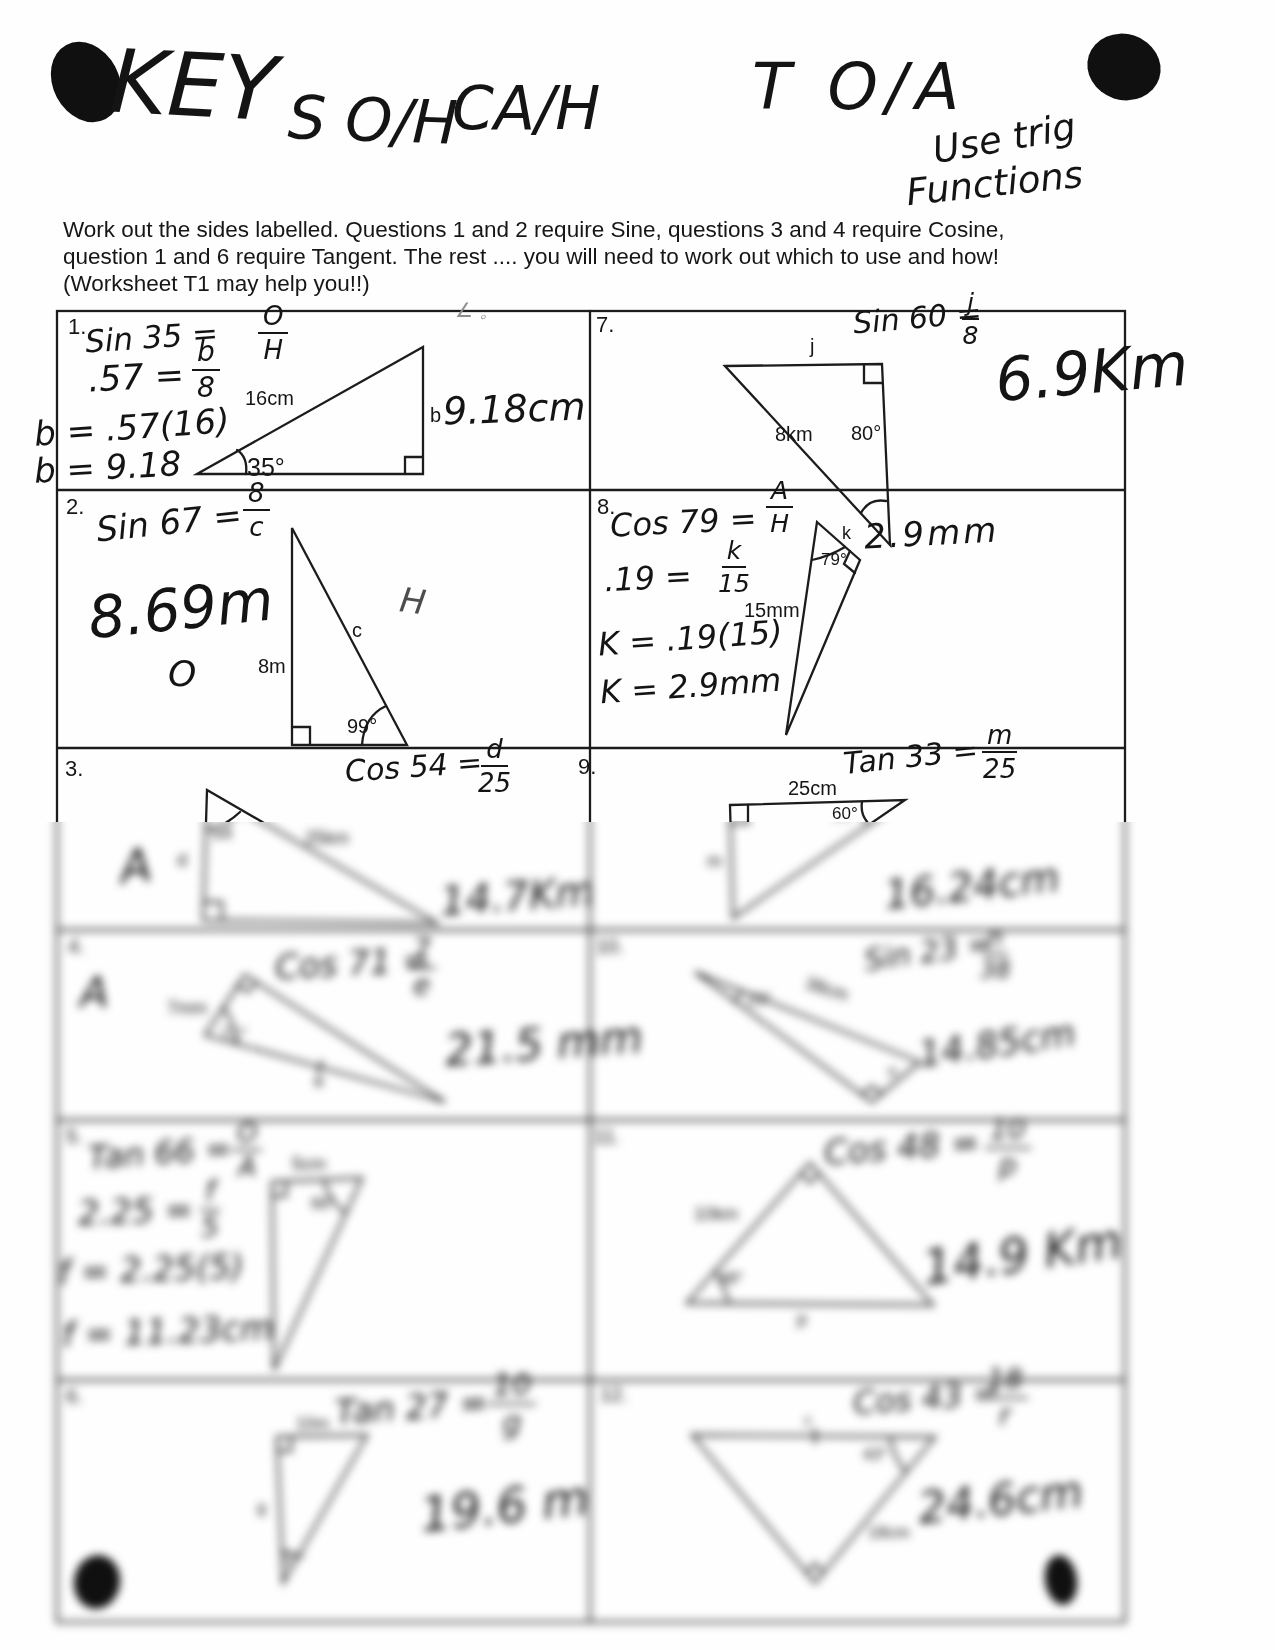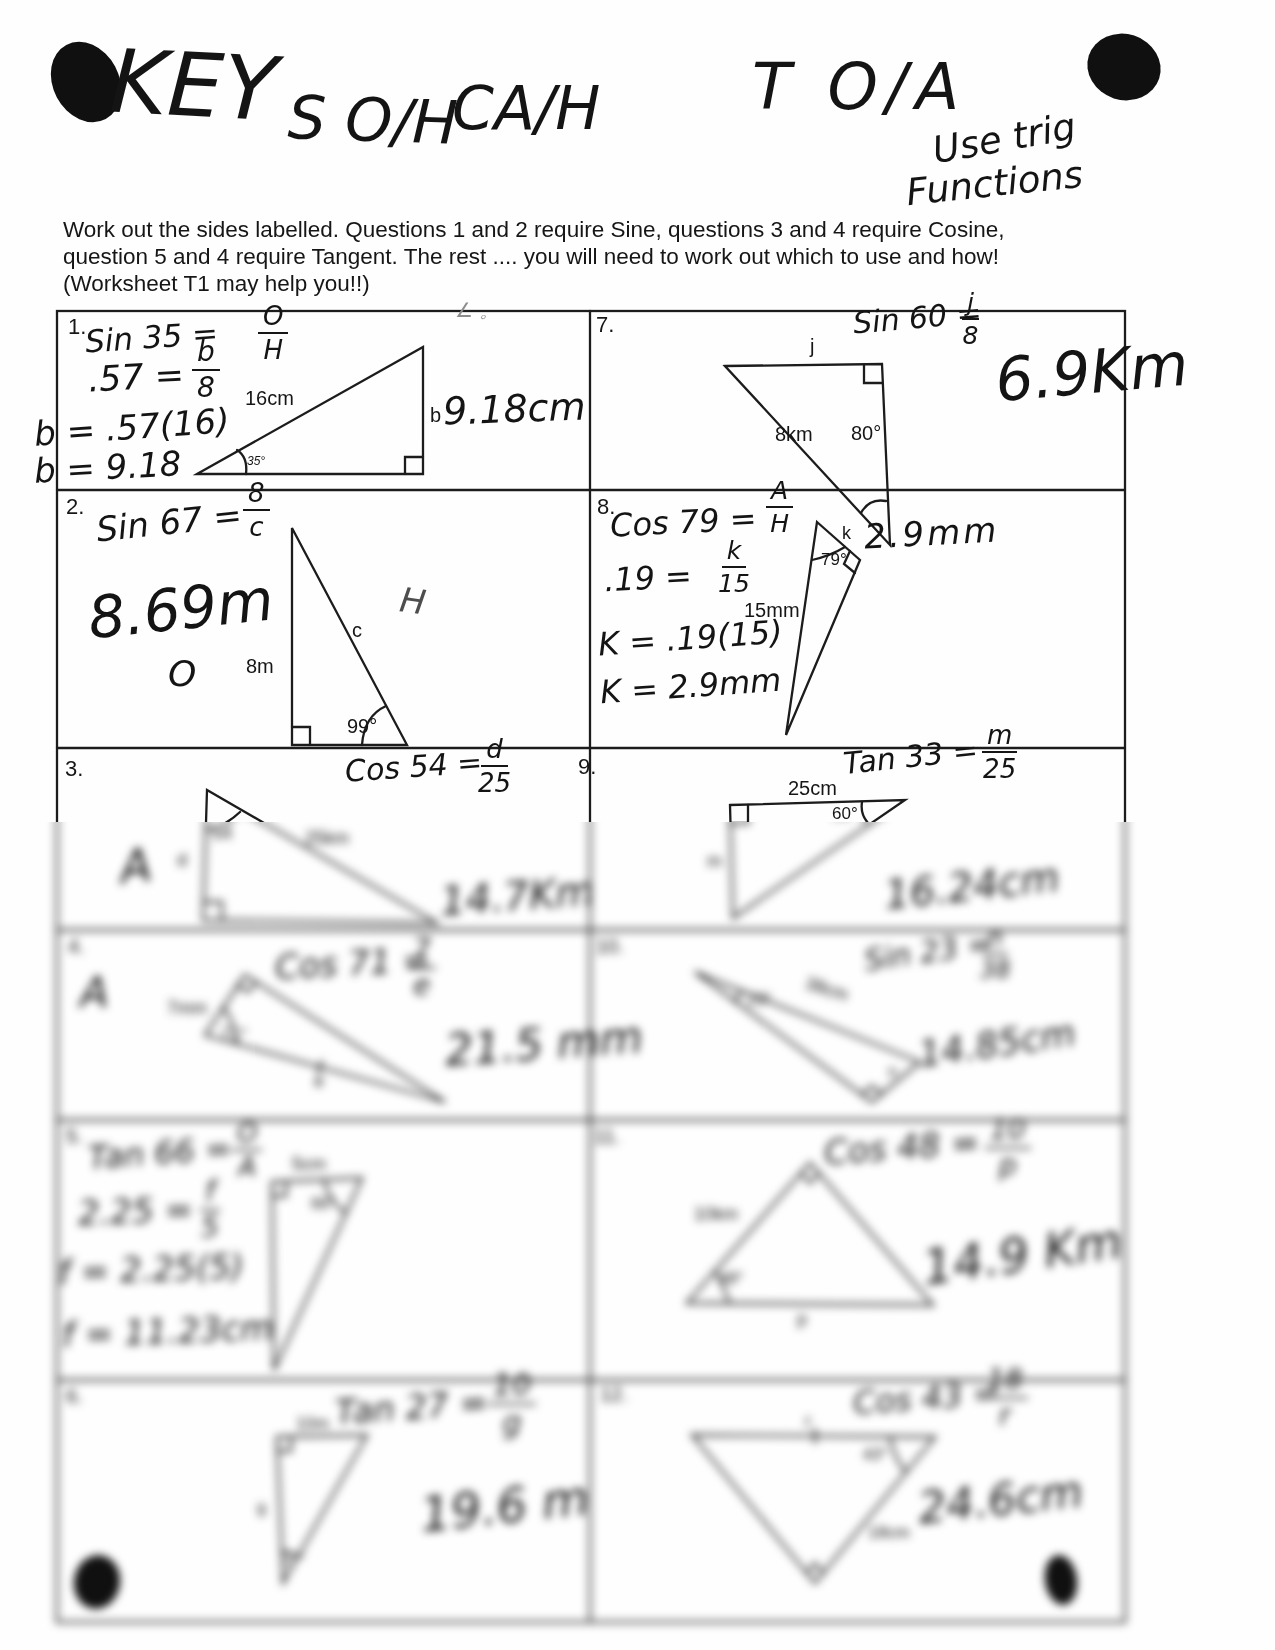--- a/index.html
+++ b/index.html
@@ -95,39 +95,39 @@
   </svg>
 
   <span class="hw" style="left:110px;top:42px;font-size:88px;transform:rotate(3deg);">KEY</span>
   <span class="hw" style="left:288px;top:90px;font-size:60px;transform:rotate(2deg);">S O/H</span>
   <span class="hw" style="left:752px;top:55px;font-size:64px;letter-spacing:8px;">T O/A</span>
   <span class="hw" style="left:452px;top:78px;font-size:60px;">CA/H</span>
   <span class="hw" style="left:932px;top:120px;font-size:37px;transform:rotate(-10deg);">Use trig</span>
   <span class="hw" style="left:906px;top:165px;font-size:37px;transform:rotate(-6deg);">Functions</span>
 
   <span class="p" style="left:63px;top:219px;font-size:22.5px;">Work out the sides labelled.  Questions 1 and 2 require Sine, questions 3 and 4 require Cosine,</span>
-  <span class="p" style="left:63px;top:246px;font-size:22.5px;">question 5 and 4 require Tangent.  The rest .... you will need to work out which to use and how!</span>
+  <span class="p" style="left:63px;top:246px;font-size:22.5px;">question 1 and 6 require Tangent.  The rest .... you will need to work out which to use and how!</span>
   <span class="p" style="left:63px;top:273px;font-size:22.5px;">(Worksheet T1 may help you!!)</span>
 
   <span class="p" style="left:68px;top:316px;font-size:22px;">1.</span>
   <span class="hw" style="left:85px;top:322px;font-size:31px;transform:rotate(-4deg);">Sin 35 =</span>
   <span class="frac hw" style="left:258px;top:303px;font-size:26px;">
           <span class="fn">O</span>
           <span class="fd">H</span>
         </span>
   <span class="hw" style="left:88px;top:360px;font-size:35px;transform:rotate(-3deg);">.57 =</span>
   <span class="frac hw" style="left:192px;top:338px;font-size:28px;">
           <span class="fn">b</span>
           <span class="fd">8</span>
         </span>
   <span class="hw" style="left:34px;top:410px;font-size:34px;transform:rotate(-4deg);">b = .57(16)</span>
   <span class="hw" style="left:34px;top:450px;font-size:34px;transform:rotate(-3deg);">b = 9.18</span>
   <span class="hw faint" style="left:455px;top:300px;font-size:20px;">∠ 。</span>
   <span class="p" style="left:245px;top:388px;font-size:20px;">16cm</span>
-  <span class="p" style="left:247px;top:455px;font-size:12px;font-style:italic;">35°</span>
+  <span class="p" style="left:247px;top:455px;font-size:25px;">35°</span>
   <span class="p" style="left:430px;top:405px;font-size:20px;">b</span>
   <span class="hw" style="left:443px;top:390px;font-size:38px;transform:rotate(-2deg);">9.18cm</span>
 
   <span class="p" style="left:596px;top:314px;font-size:22px;">7.</span>
   <span class="hw" style="left:853px;top:303px;font-size:30px;transform:rotate(-5deg);">Sin 60 =</span>
   <span class="frac hw" style="left:962px;top:290px;font-size:25px;">
           <span class="fn">j</span>
           <span class="fd">8</span>
         </span>
   <span class="p" style="left:810px;top:336px;font-size:20px;">j</span>
@@ -137,21 +137,21 @@
 
   <span class="p" style="left:66px;top:496px;font-size:22px;">2.</span>
   <span class="hw" style="left:96px;top:505px;font-size:34px;transform:rotate(-6deg);">Sin 67 =</span>
   <span class="frac hw" style="left:243px;top:480px;font-size:26px;">
           <span class="fn">8</span>
           <span class="fd">c</span>
         </span>
   <span class="hw" style="left:88px;top:580px;font-size:58px;transform:rotate(-6deg);">8.69m</span>
   <span class="hw" style="left:168px;top:656px;font-size:36px;">O</span>
   <span class="hw" style="left:400px;top:584px;font-size:34px;transform:rotate(8deg);color:#4d4d4d;">H</span>
-  <span class="p" style="left:246px;top:656px;font-size:20px;">8m</span>
+  <span class="p" style="left:258px;top:656px;font-size:20px;">8m</span>
   <span class="p" style="left:352px;top:620px;font-size:20px;">c</span>
   <span class="p" style="left:347px;top:716px;font-size:20px;">99°</span>
 
   <span class="p" style="left:597px;top:496px;font-size:22px;">8.</span>
   <span class="hw" style="left:610px;top:506px;font-size:32px;transform:rotate(-3deg);">Cos 79 =</span>
   <span class="frac hw" style="left:766px;top:478px;font-size:25px;">
           <span class="fn">A</span>
           <span class="fd">H</span>
         </span>
   <span class="hw" style="left:604px;top:562px;font-size:32px;transform:rotate(-3deg);">.19 =</span>

